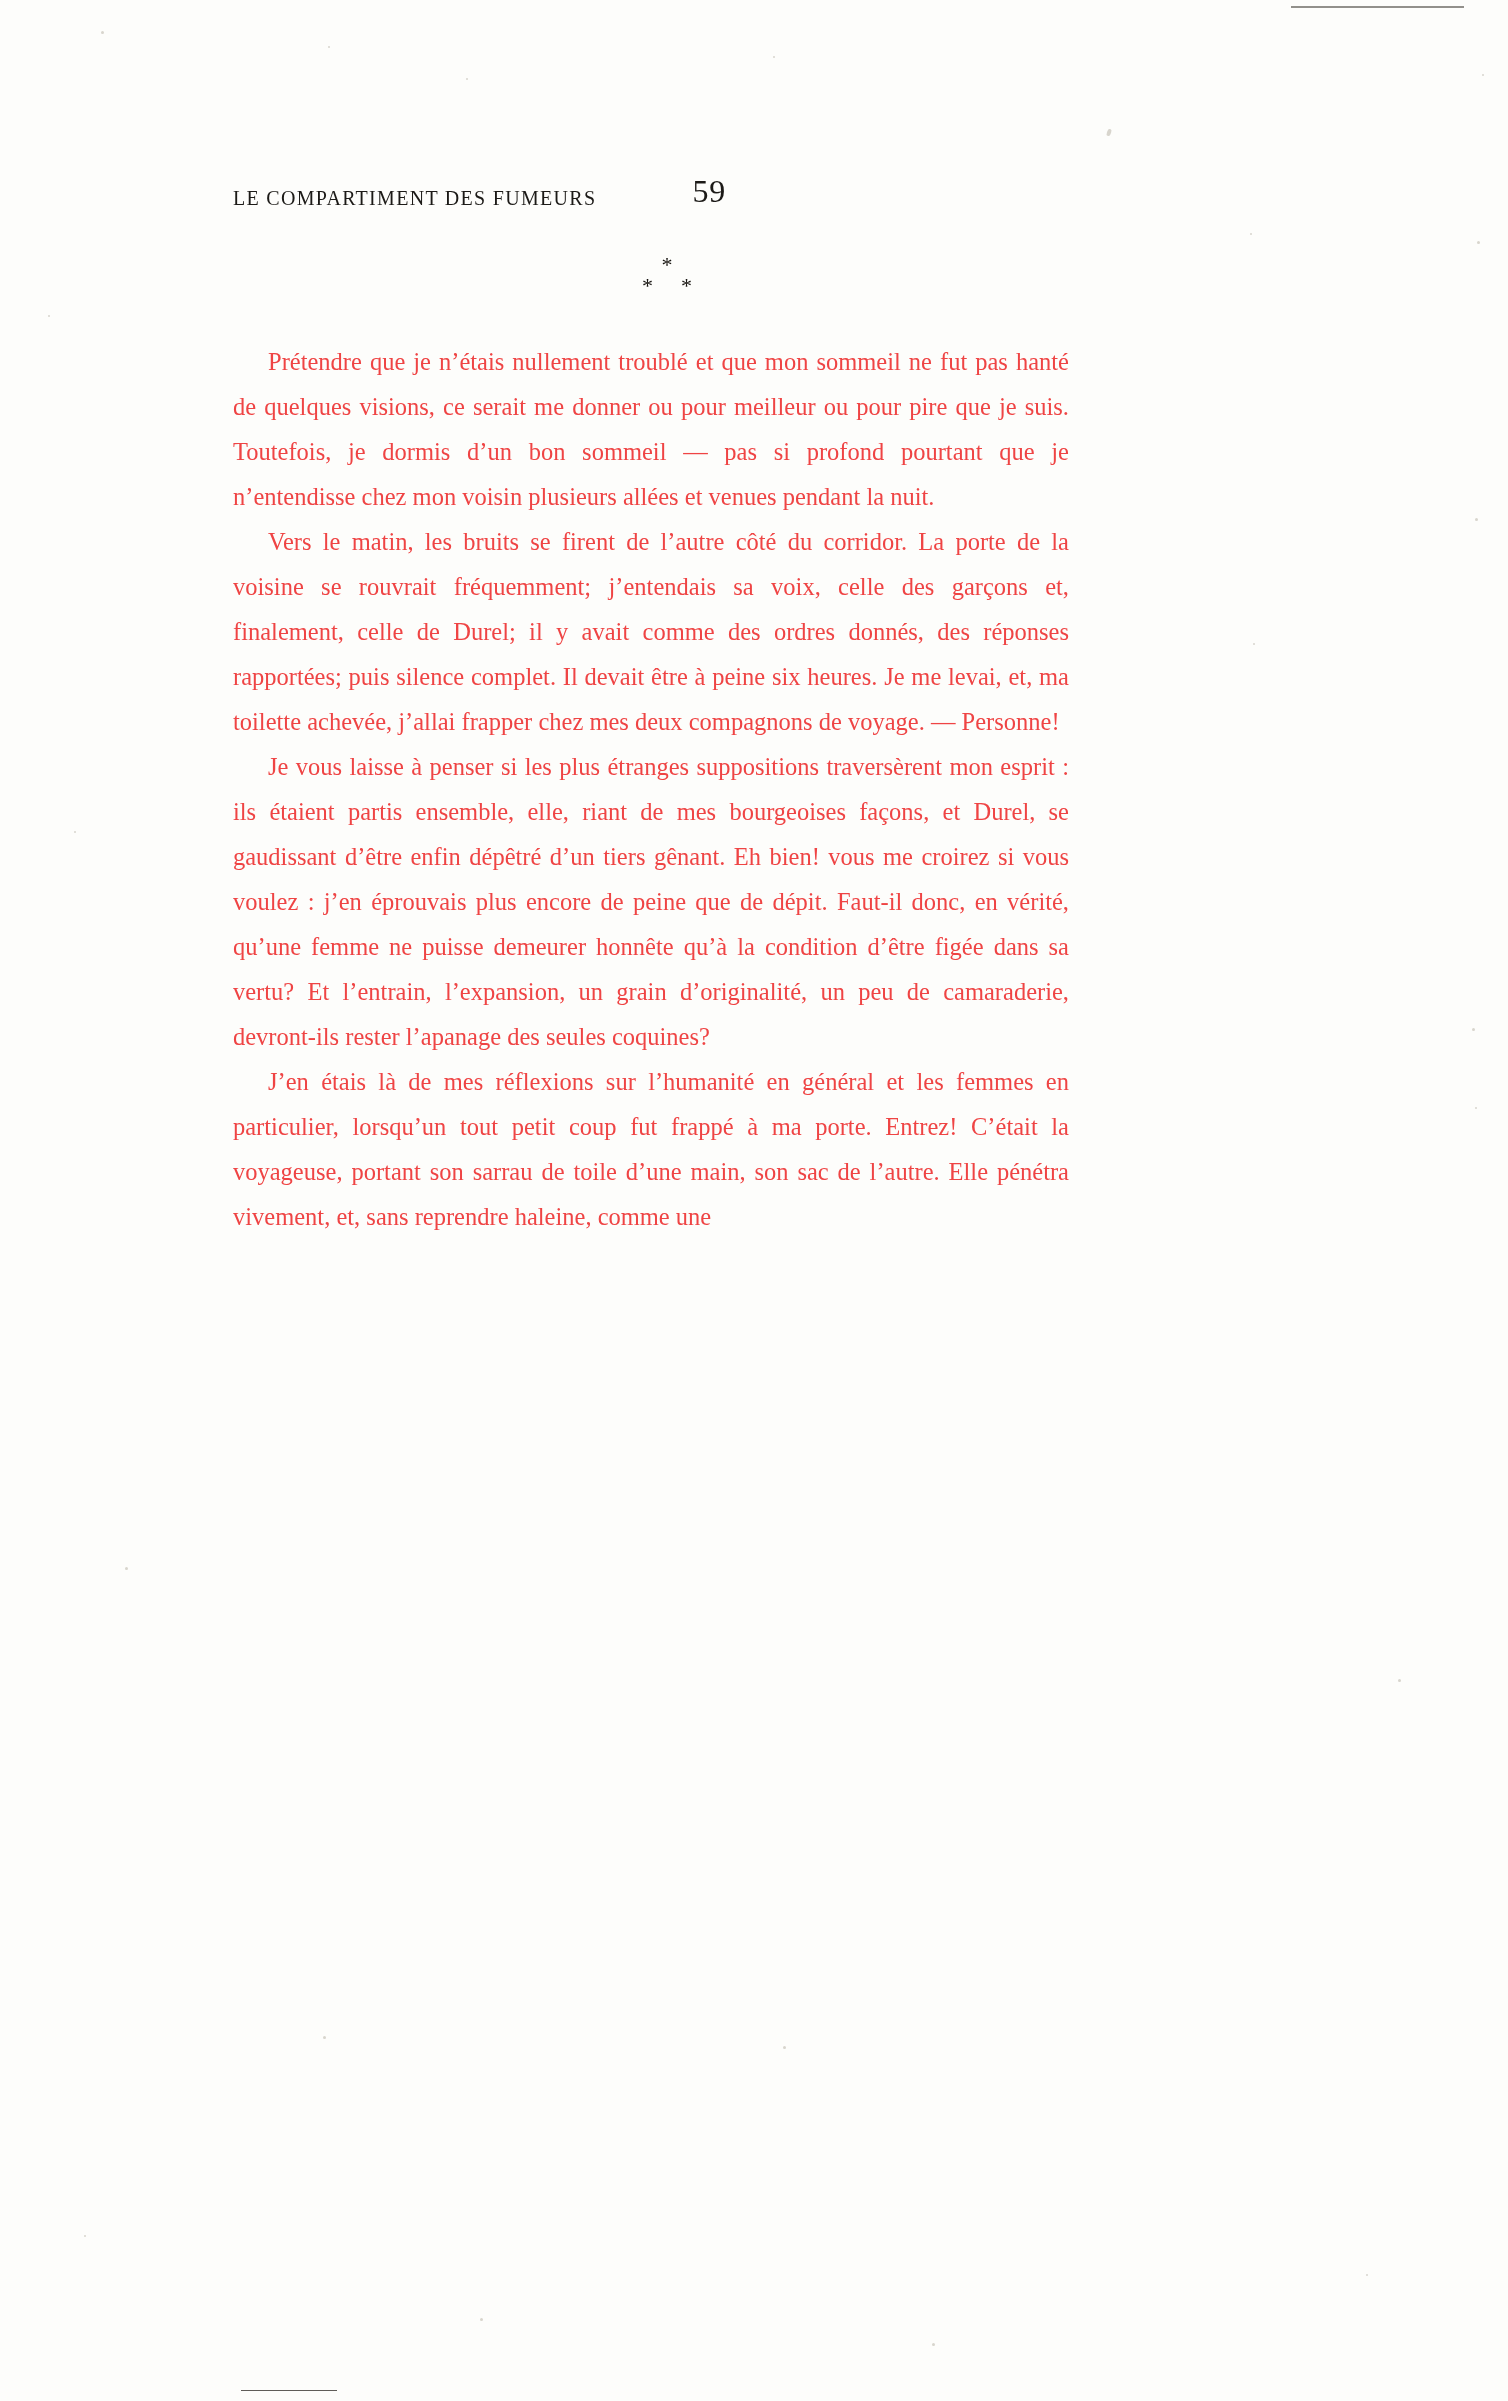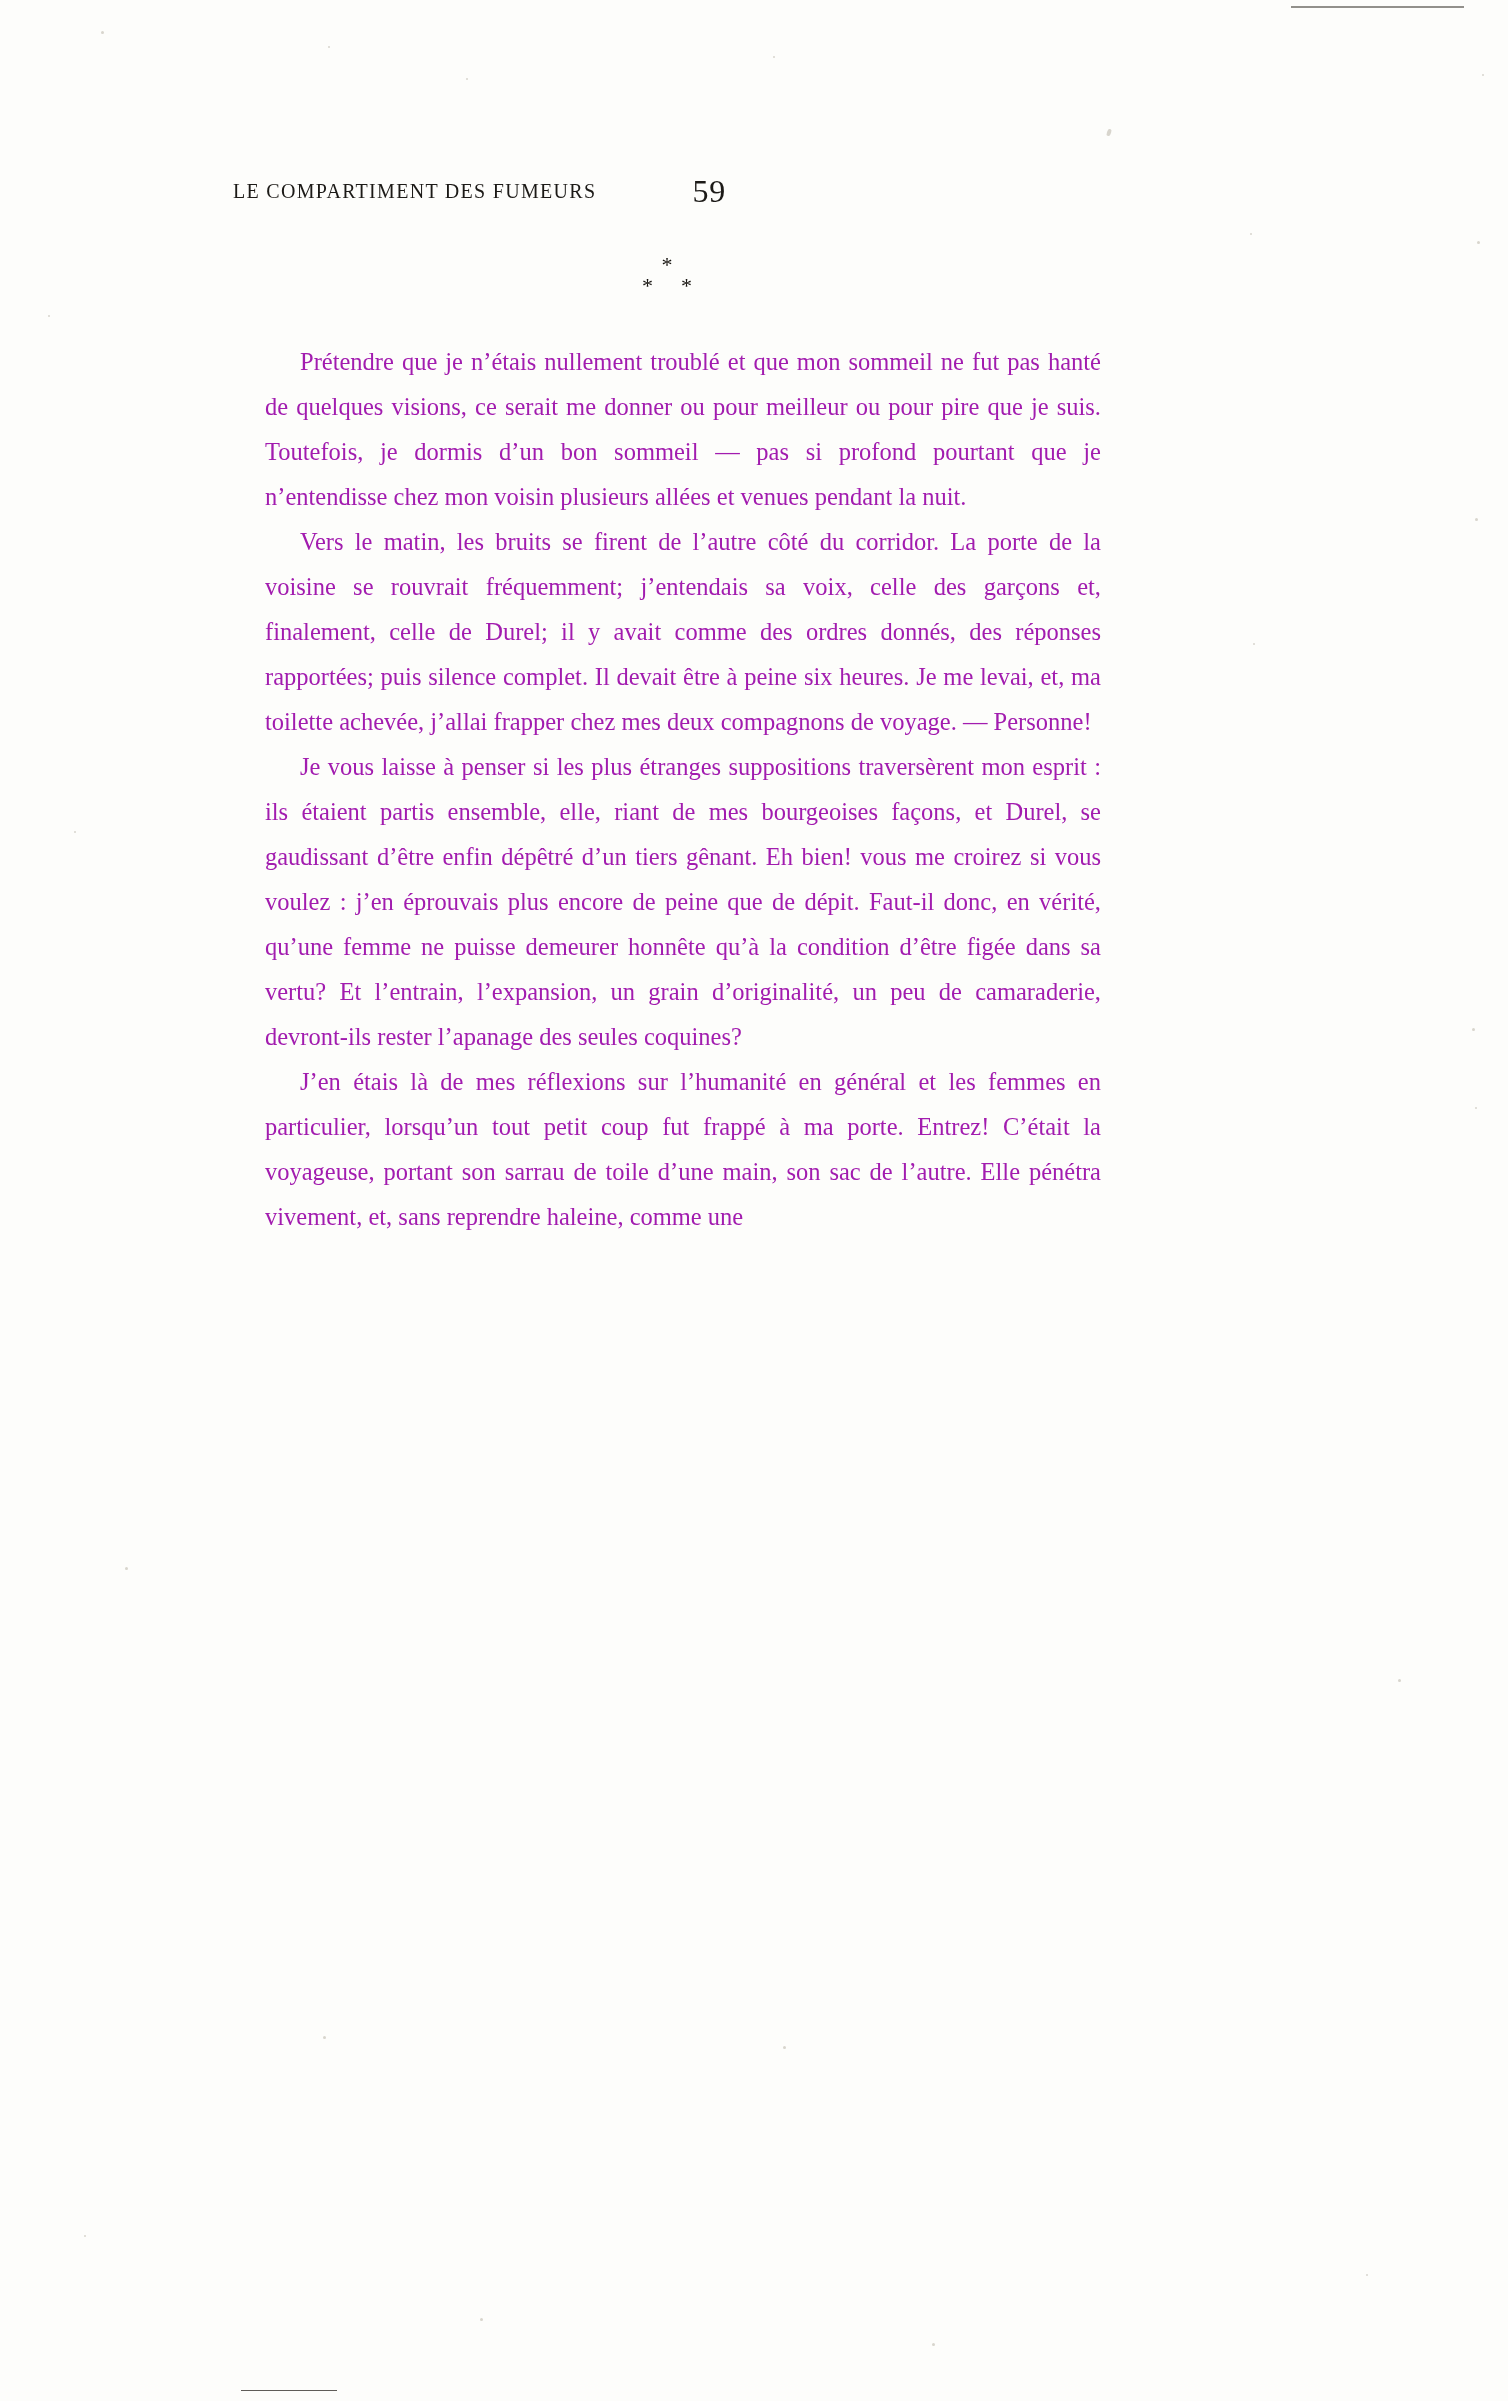--- a/index.html
+++ b/index.html
@@ -25,21 +25,21 @@
     opacity: 0.55;
   }
   .content {
     position: absolute;
     left: 233px;
     top: 173px;
     width: 868px;
   }
   .runhead {
     display: flex;
-    align-items: center;
+    align-items: flex-end;
     justify-content: flex-start;
     height: 37px;
   }
   .runhead-title {
     font-variant: small-caps;
     letter-spacing: 1.3px;
     font-size: 20px;
     color: #1c1a17;
     white-space: nowrap;
   }
@@ -74,24 +74,23 @@
     color: #16130f;
     line-height: 1;
     letter-spacing: 11.2px;
     padding-left: 11.2px;
   }
   .body-text {
     margin-top: 27px;
     width: 836px;
     font-size: 24.5px;
     line-height: 45px;
-    color: #a21caf;
+    color: #ef4444;
     text-align: justify;
     text-justify: inter-word;
-    margin-left: 32px;
   }
   .body-text p {
     margin: 0;
     text-indent: 35px;
   }
   
   .body-text, .runhead-title, .runhead-folio {
     -webkit-font-smoothing: antialiased;
   }
   .bottom-rule {

